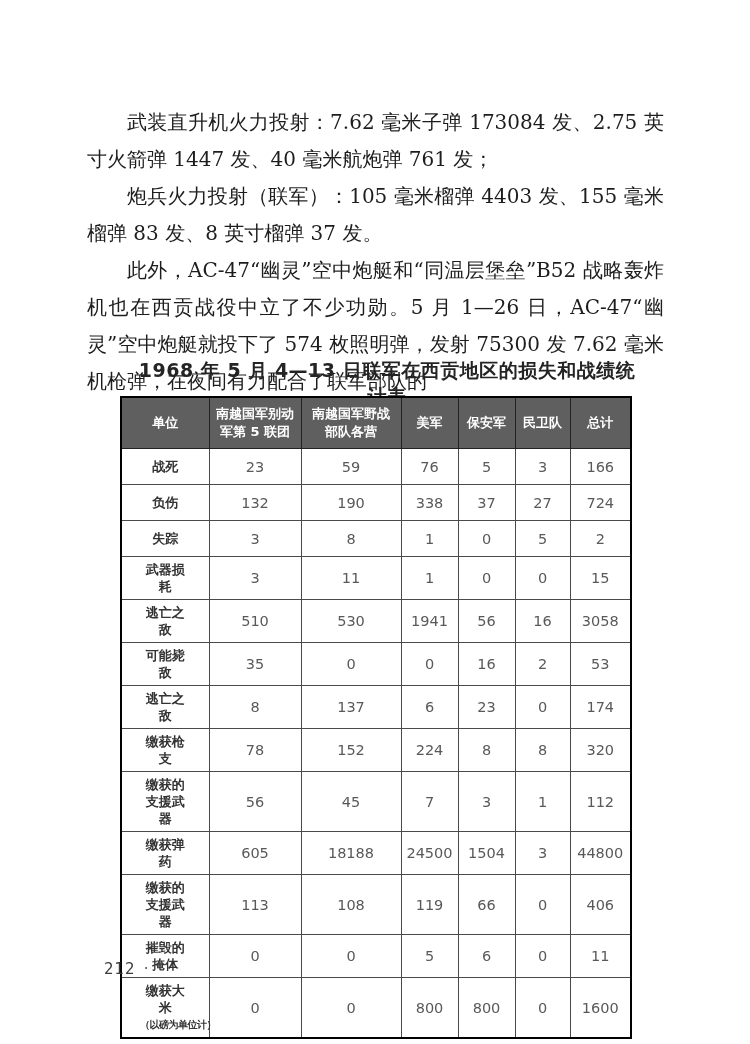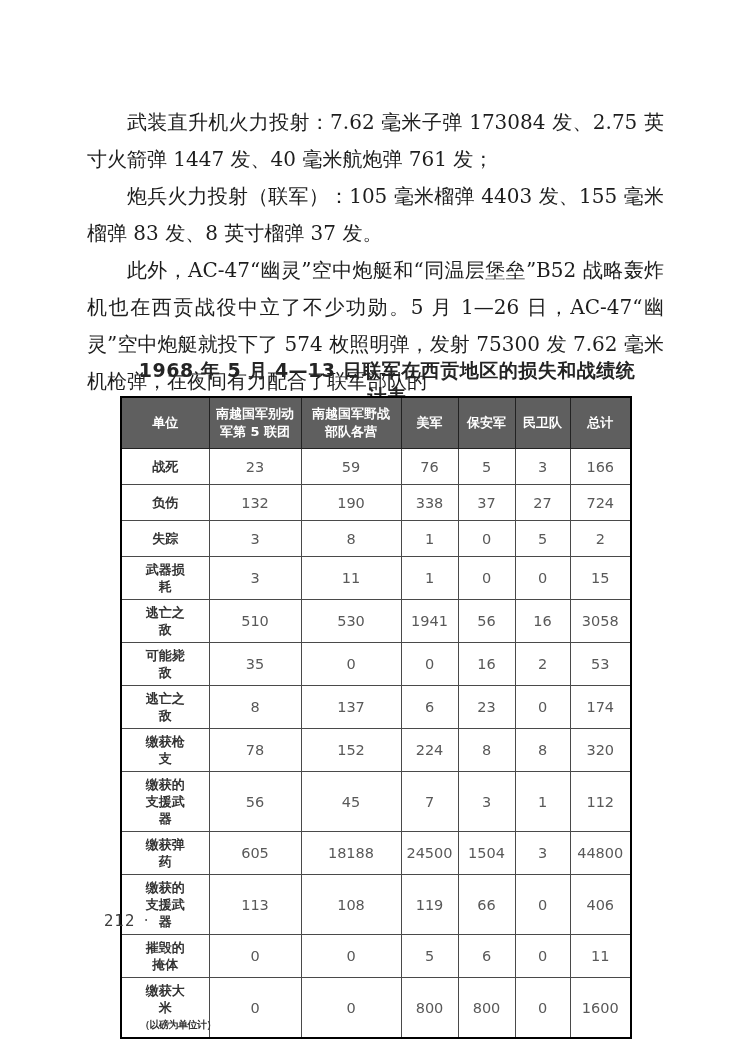--- a/index.html
+++ b/index.html
@@ -84,21 +84,21 @@
     font-weight: bold;
     white-space: nowrap;
   }
   tr.tall-row td { height: 46px; }
   tr.taller-row td { height: 54px; }
 
   
   .footer {
     position: absolute;
     left: 104px;
-    top: 912px;
+    top: 960px;
     font-size: 15px;
     color: #3c3c3c;
     letter-spacing: 1px;
     text-align: right;
   }
   .footer .sep { margin-left: 8px; color: #555; }
 </style>
 </head>
 <body>
 

